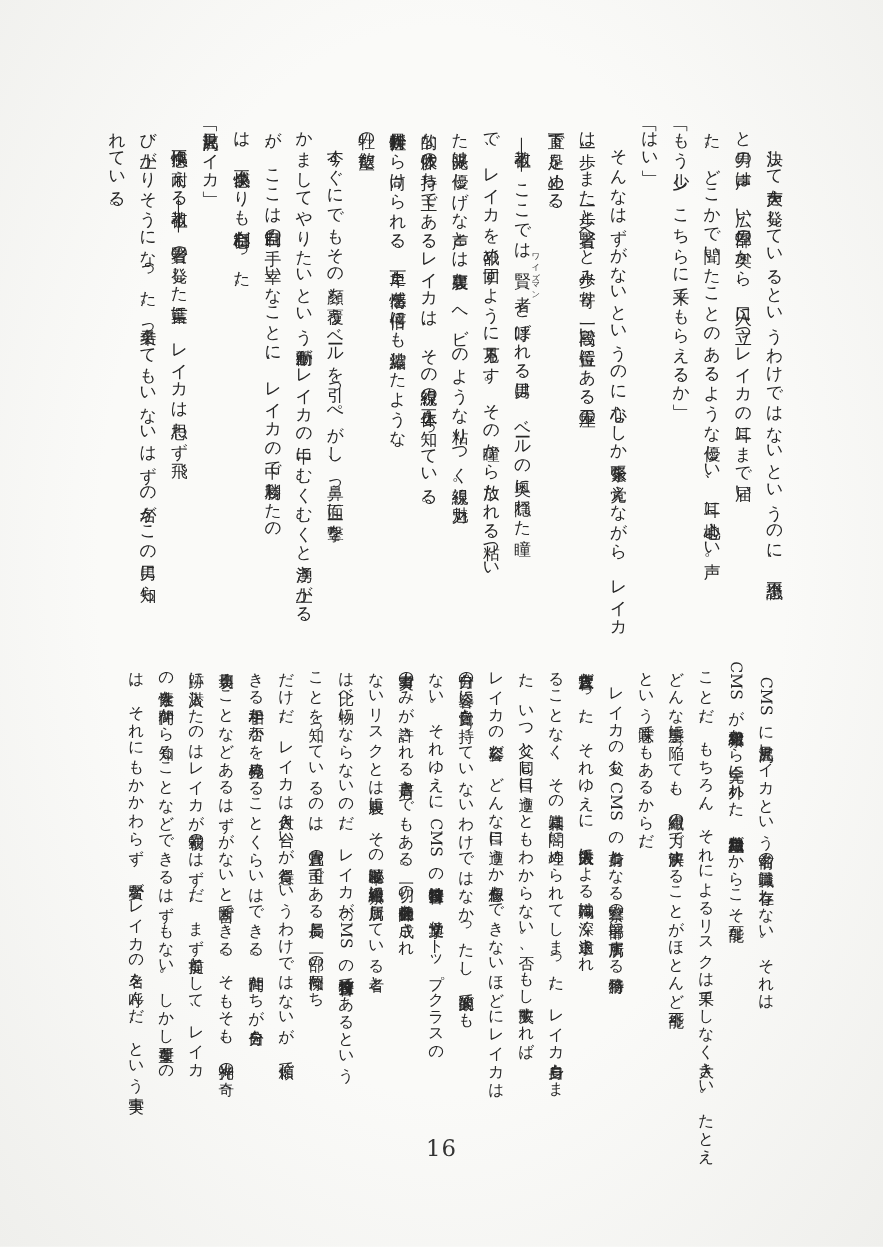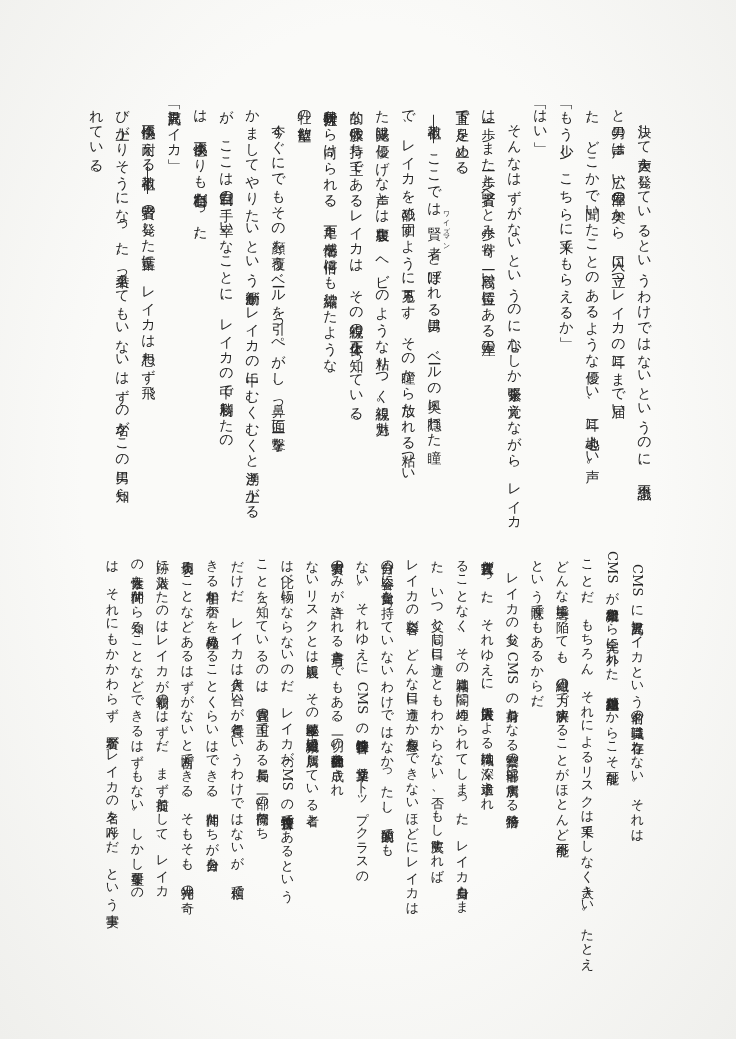--- a/index.html
+++ b/index.html
@@ -110,13 +110,14 @@
       <p class="line">ないリスクとは裏腹に、その秘匿率は警察組織に所属している者と</p>
       <p class="line">は比べ物にならないのだ。レイカがCMSの特務捜査官であるという</p>
       <p class="line">ことを知っているのは、直属の上司である局長と、一部の同僚たち</p>
       <p class="line">だけだ。レイカは人付き合いが得意というわけではないが、信頼で</p>
       <p class="line">きる相手か否かを見極めることくらいはできる。仲間たちが自分を</p>
       <p class="line">裏切ることなどあるはずがないと断言できる。そもそも、神光の奇</p>
       <p class="line">跡に潜入したのはレイカが最初のはずだ。まず前提として、レイカ</p>
       <p class="line">の素性を仲間から知ることなどできるはずもない。しかし重要なの</p>
       <p class="line">は、それにもかかわらず、賢者がレイカの名を呼んだ、という事実</p>
     </div>
+  <div class="page-number">16</div>
 </div>
 
 </body></html>

